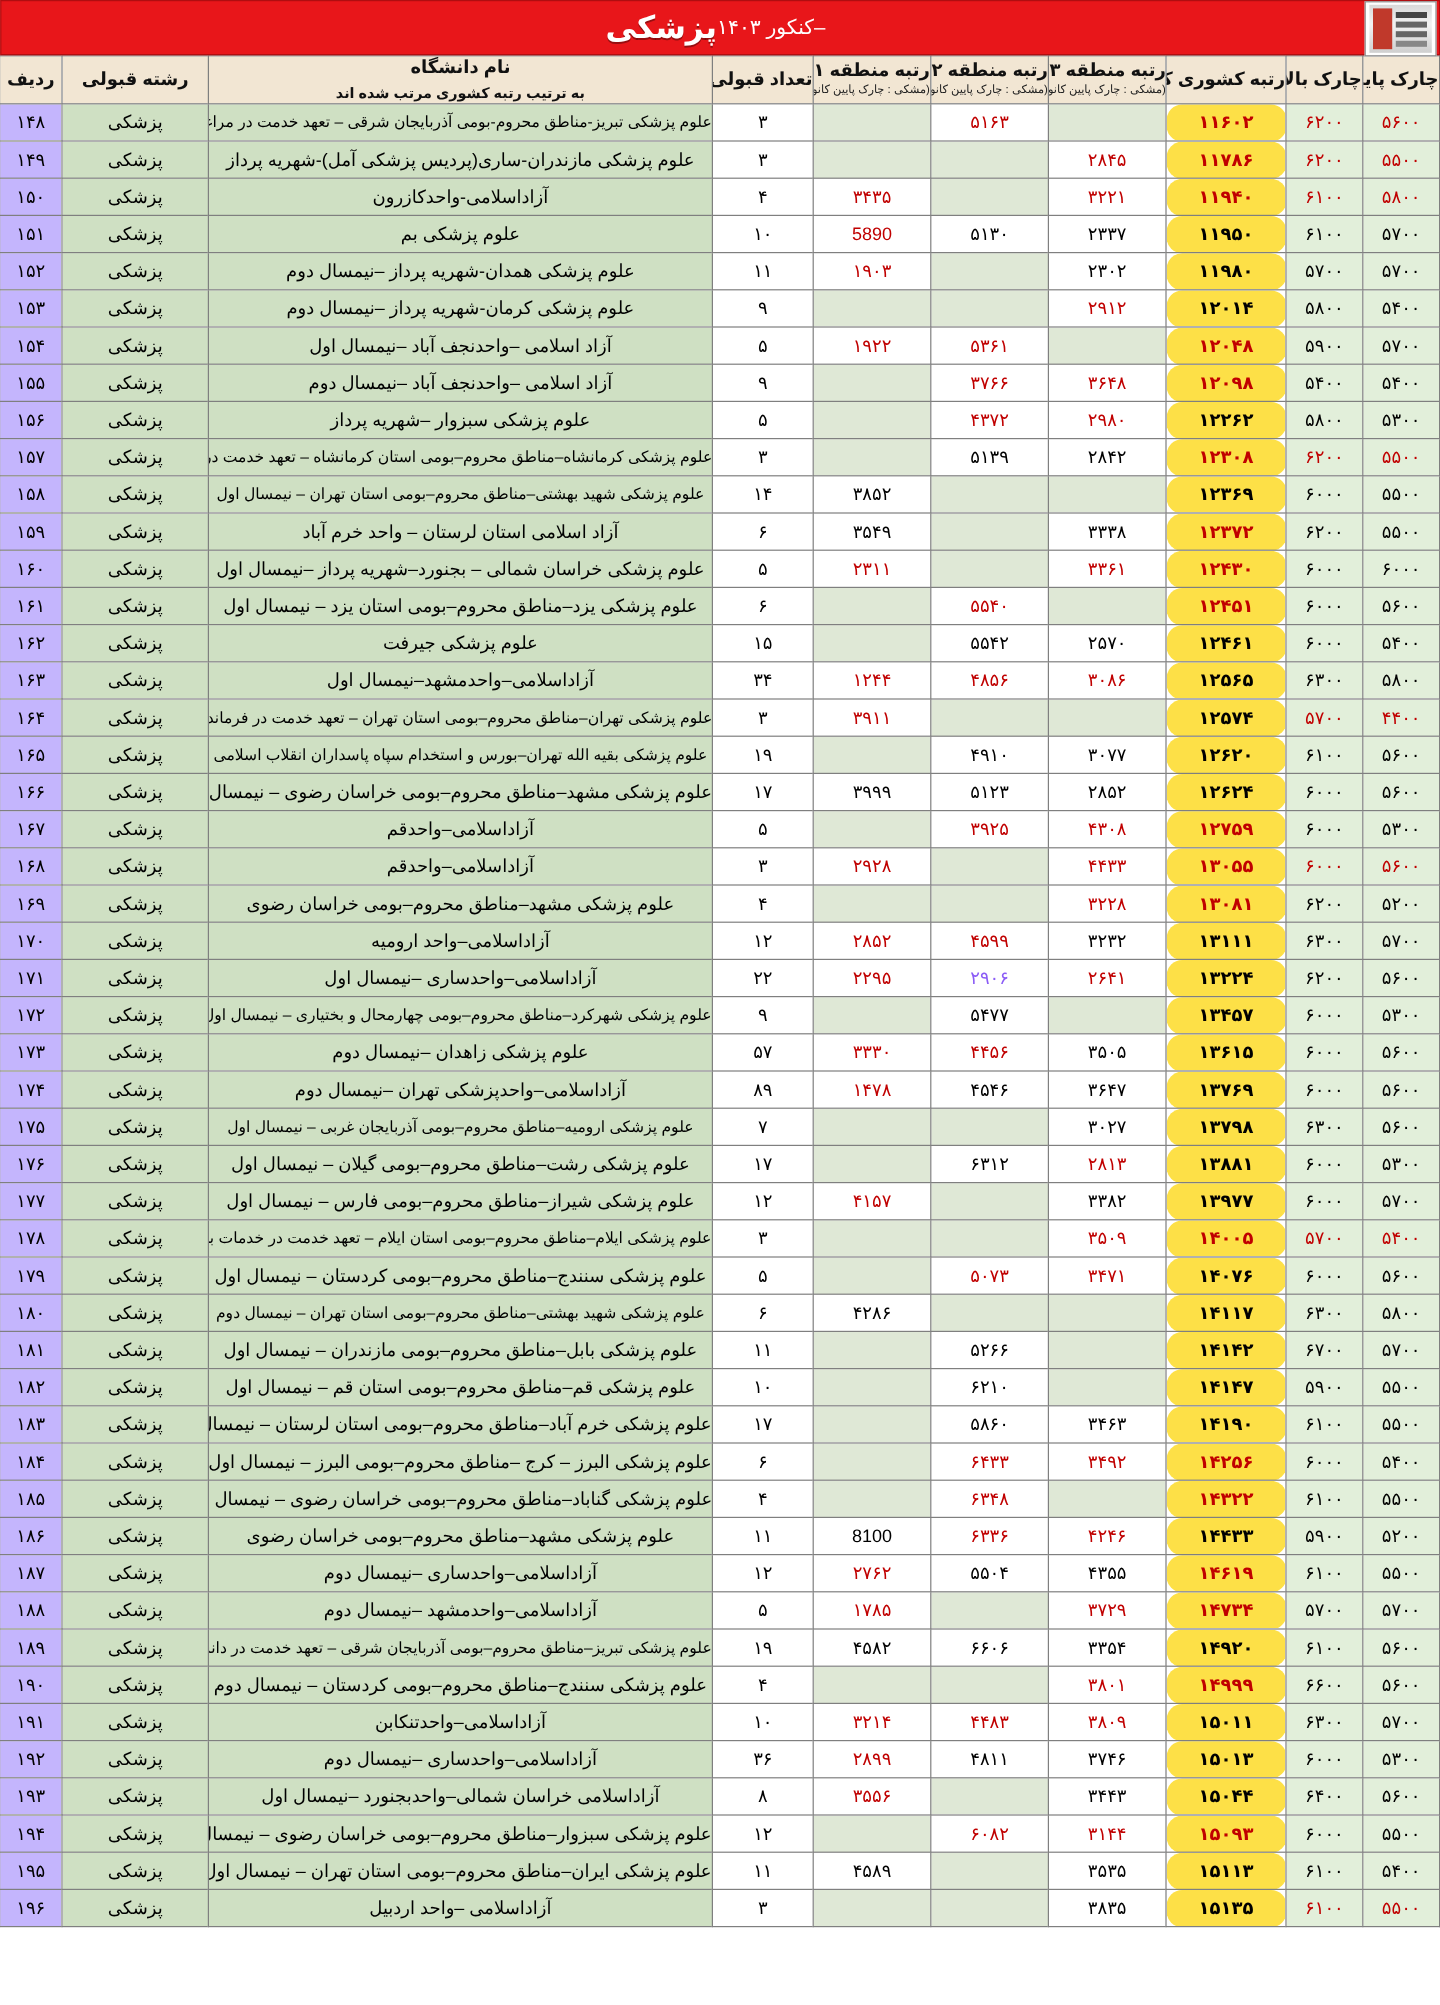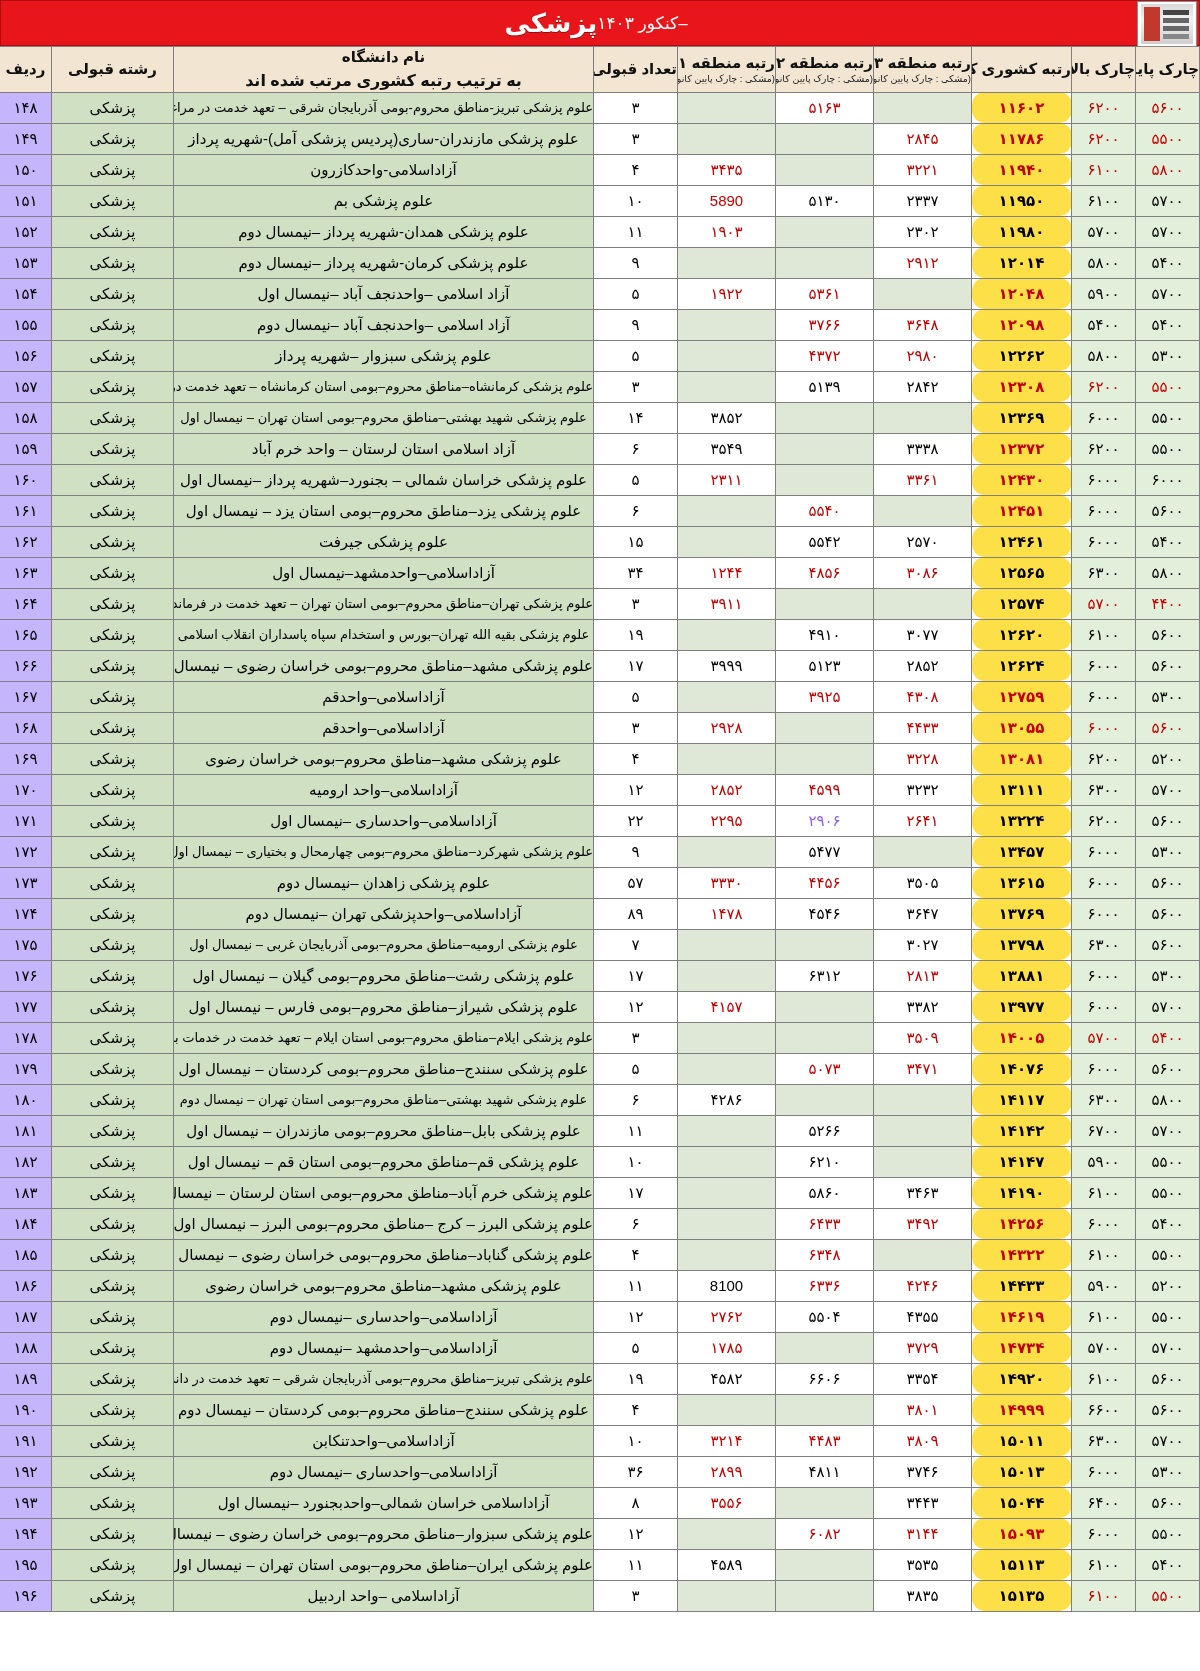--- a/index.html
+++ b/index.html
@@ -106,21 +106,21 @@
     font-size: 9.5px;
     font-weight: normal;
     color: #222;
   }
   thead th.uni-head {
     font-size: 15px;
     text-align: center;
   }
   thead th.uni-head .sub2 {
     display: block;
-    font-size: 16px;
+    font-size: 12px;
     font-weight: bold;
     margin-top: 3px;
   }
 
   
   col.c-chakpain  { width: 64px; }
   col.c-chakbala  { width: 64px; }
   col.c-rtbkesh   { width: 100px; }
   col.c-m3        { width: 98px; }
   col.c-m2        { width: 98px; }

